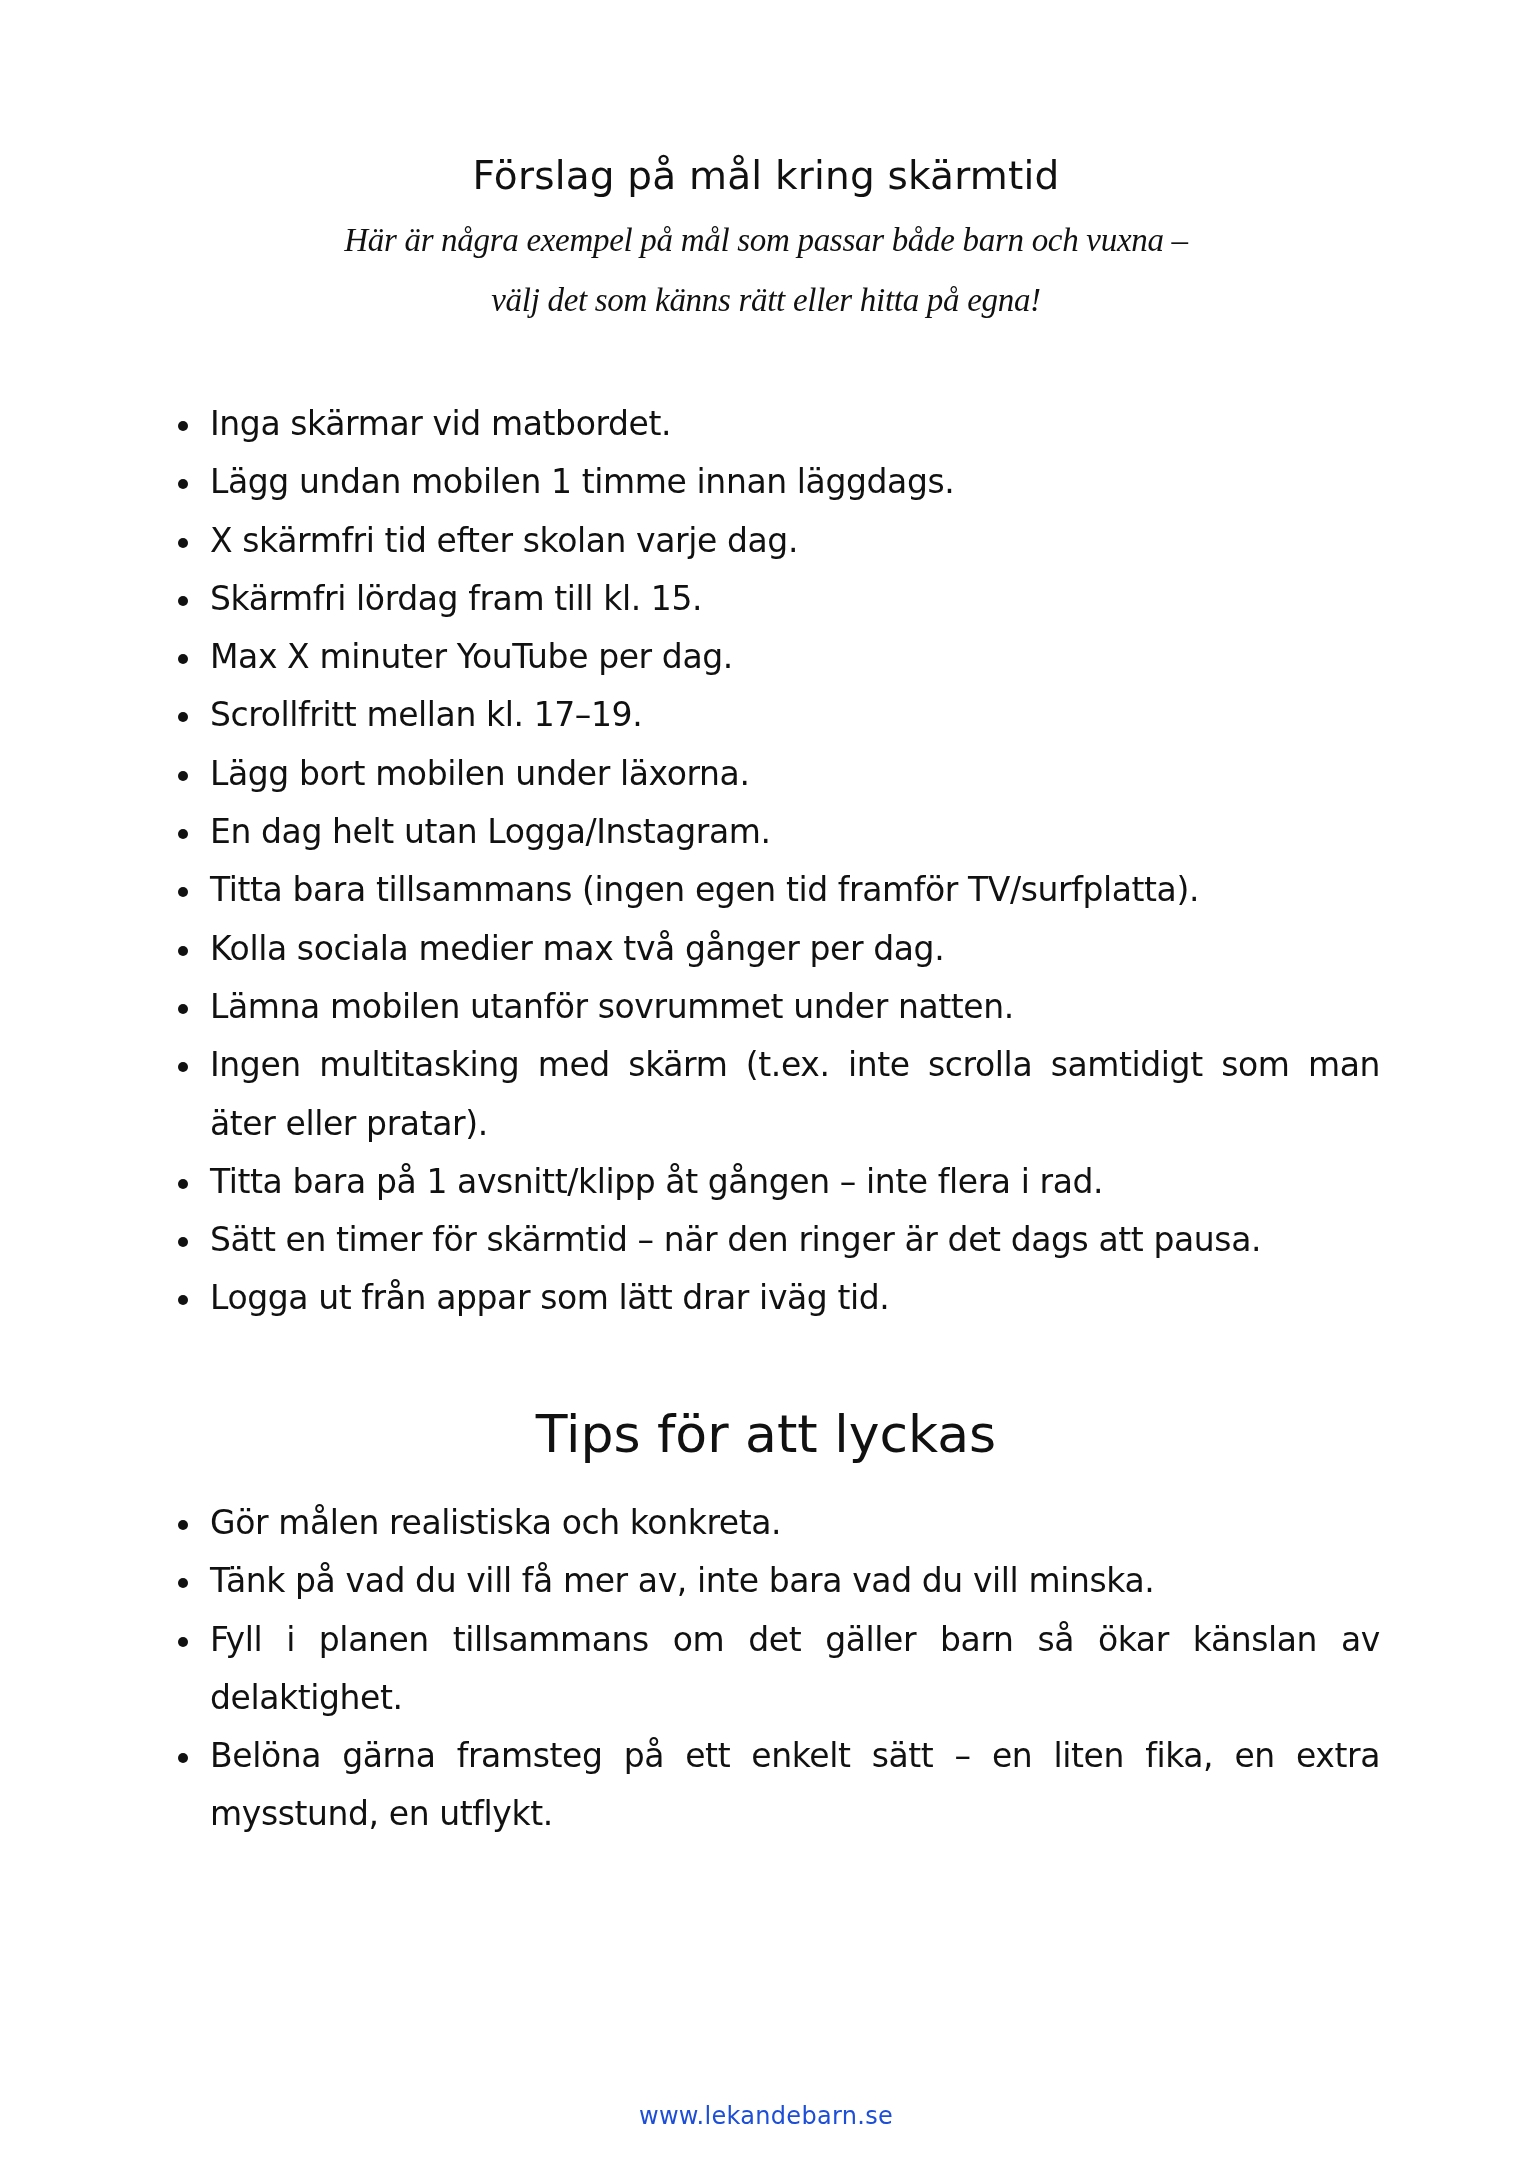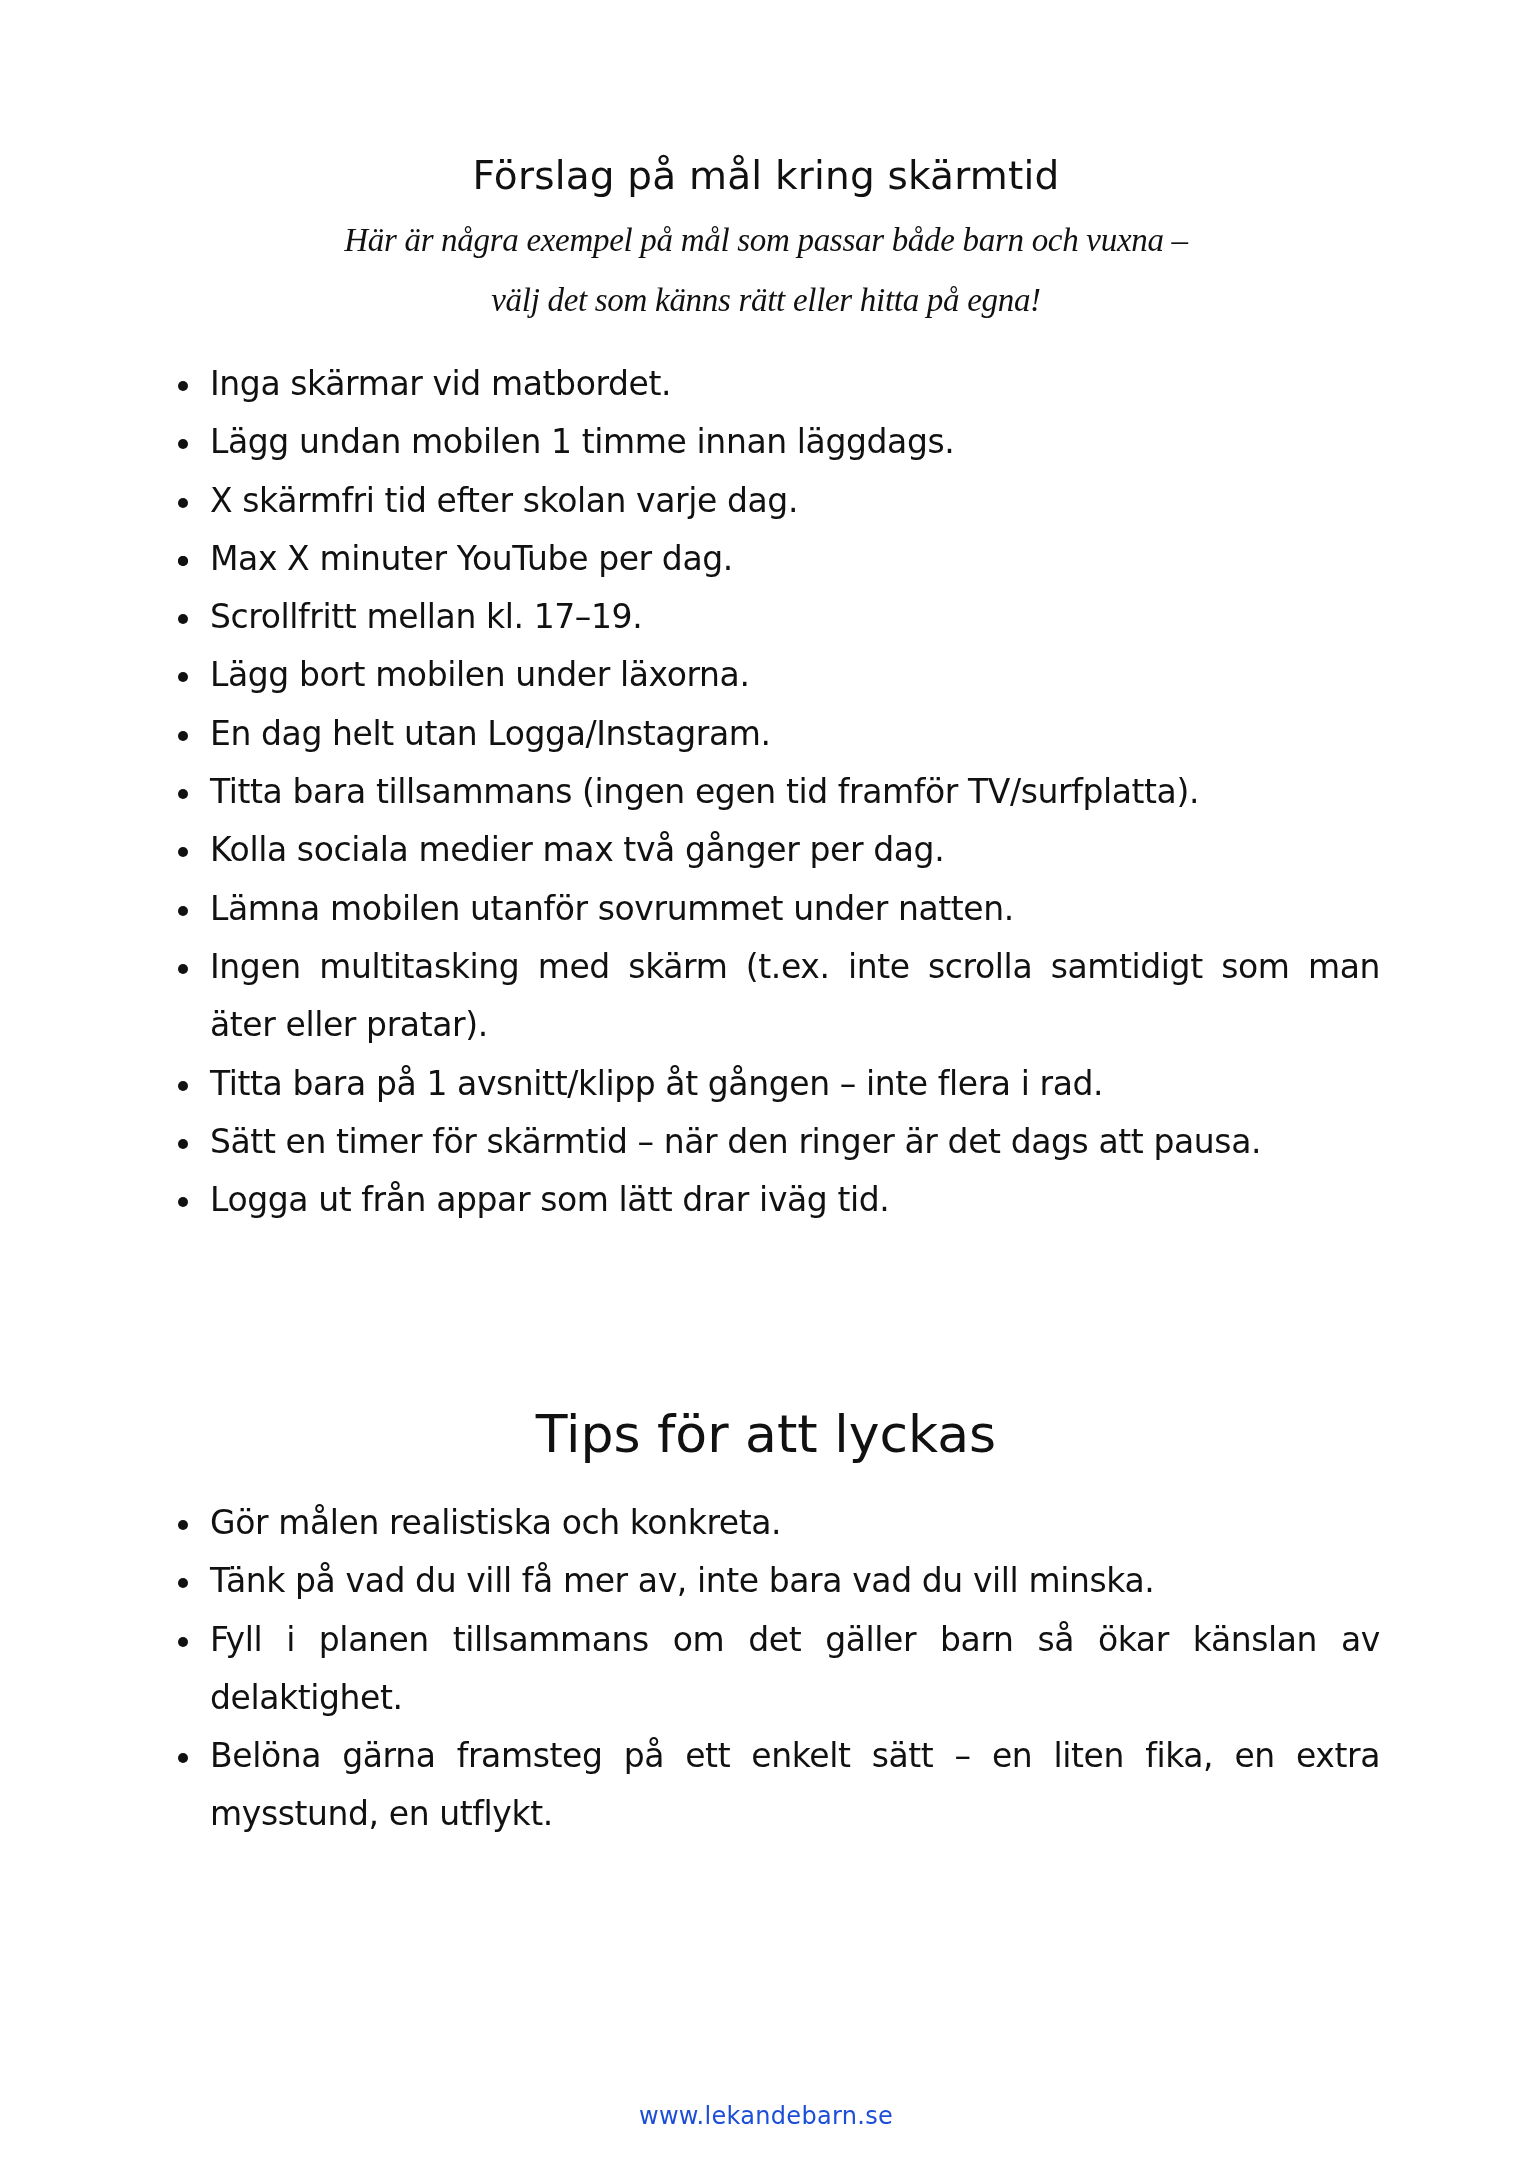--- a/index.html
+++ b/index.html
@@ -74,21 +74,21 @@
     }
     ul.list li .bullet::before {
       content: "";
       display: block;
       width: 10px;
       height: 10px;
       border-radius: 50%;
       background: #111111;
       margin-top: 4px;
     }
-    #goals-list { top: 355px; }
+    #goals-list { top: 395px; }
     #tips-list { top: 1494px; }
     .tips-title {
       position: absolute;
       left: 0; right: 0;
       top: 1408px;
       text-align: center;
       font-size: 52px;
       line-height: 52px;
       font-weight: normal;
       margin: 0;
@@ -111,21 +111,21 @@
 
   <p class="subtitle">
     <span>Här är några exempel på mål som passar både barn och vuxna –</span>
     <span>välj det som känns rätt eller hitta på egna!</span>
   </p>
 
   <ul class="list" id="goals-list">
     <li><span class="bullet"></span><span>Inga skärmar vid matbordet.</span></li>
     <li><span class="bullet"></span><span>Lägg undan mobilen 1 timme innan läggdags.</span></li>
     <li><span class="bullet"></span><span>X skärmfri tid efter skolan varje dag.</span></li>
-    <li><span class="bullet"></span></li>
+    <li><span class="bullet"></span><span>Skärmfri lördag fram till kl. 15.</span></li>
     <li><span class="bullet"></span><span>Max X minuter YouTube per dag.</span></li>
     <li><span class="bullet"></span><span>Scrollfritt mellan kl. 17–19.</span></li>
     <li><span class="bullet"></span><span>Lägg bort mobilen under läxorna.</span></li>
     <li><span class="bullet"></span><span>En dag helt utan Logga/Instagram.</span></li>
     <li><span class="bullet"></span><span>Titta bara tillsammans (ingen egen tid framför TV/surfplatta).</span></li>
     <li><span class="bullet"></span><span>Kolla sociala medier max två gånger per dag.</span></li>
     <li><span class="bullet"></span><span>Lämna mobilen utanför sovrummet under natten.</span></li>
     <li><span class="bullet"></span><span>Ingen multitasking med skärm (t.ex. inte scrolla samtidigt som man äter eller pratar).</span></li>
     <li><span class="bullet"></span><span>Titta bara på 1 avsnitt/klipp åt gången – inte flera i rad.</span></li>
     <li><span class="bullet"></span><span>Sätt en timer för skärmtid – när den ringer är det dags att pausa.</span></li>

